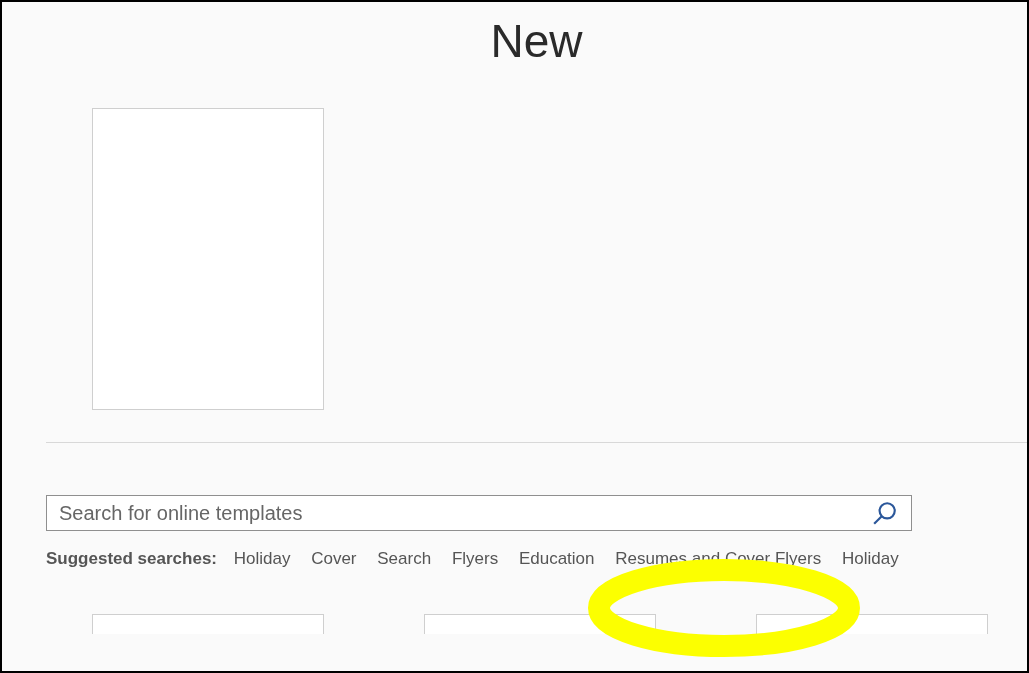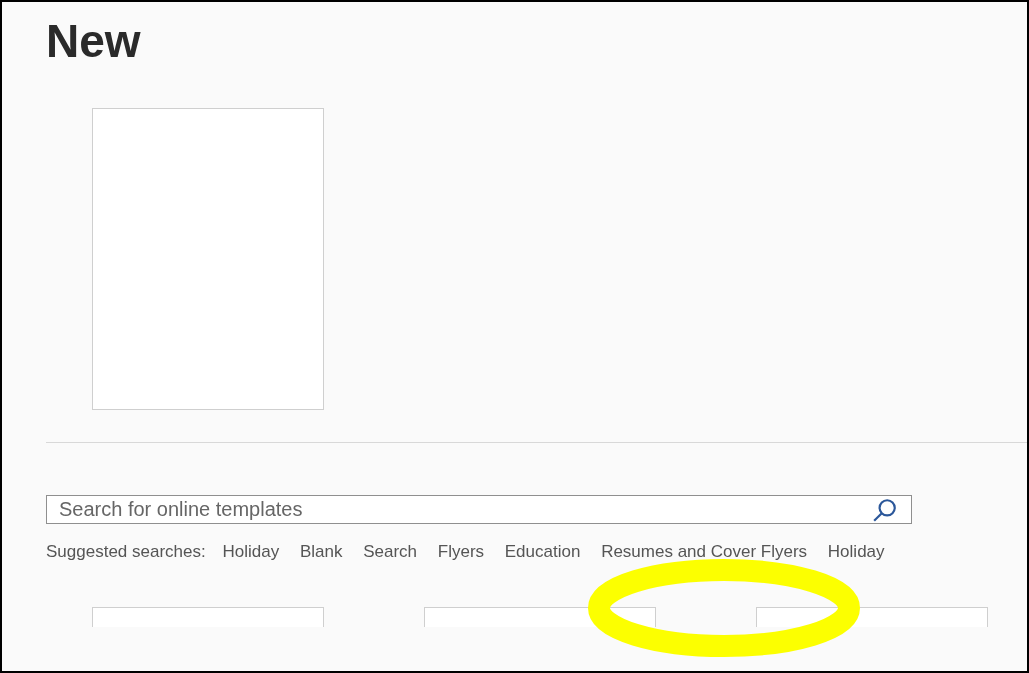--- a/index.html
+++ b/index.html
@@ -11,23 +11,24 @@
       font-family: 'Segoe UI', sans-serif;
       background: #fafafa;
       width: 1029px;
       height: 673px;
       border: 2px solid #000;
       position: relative;
       overflow: hidden;
     }
     .page-title {
       font-size: 46px;
-      font-weight: 700;
+      font-weight: 400;
       color: #2a2a2a;
       margin: 12px 0 0 44px;
+      text-align: center;
     }
     .template-area {
       margin: 40px 0 0 90px;
     }
     .template-item {
       display: inline-block;
       text-align: center;
     }
     .template-thumb {
       width: 232px;
@@ -45,21 +46,21 @@
     }
     .divider {
       margin: 28px 0 0 44px;
       border: none;
       border-top: 1px solid #d8d8d8;
       width: 1000px;
     }
     .search-wrap {
       margin: 52px 0 0 44px;
       width: 866px;
-      height: 29px;
+      height: 36px;
       background: #fff;
       border: 1px solid #8f8f8f;
       display: flex;
       align-items: center;
       padding: 0 12px;
     }
     .search-input {
       flex: 1;
       border: none;
       outline: none;
@@ -80,21 +81,21 @@
       justify-content: center;
       background: none;
       border: none;
     }
     .suggested-row {
       margin: 18px 0 0 44px;
       font-size: 17px;
       color: #555;
     }
     .suggested-label {
-      font-weight: 400;
+      font-weight: 700;
       color: #555;
       margin-right: 12px;
     }
     .suggested-link {
       color: #555;
       margin-right: 16px;
       cursor: pointer;
       display: inline-block;
     }
     .highlight-circle {
@@ -138,21 +139,21 @@
     <svg width="26" height="26" viewBox="0 0 24 24" fill="none" stroke="#2b579a" stroke-width="2">
       <circle cx="14" cy="10" r="7"></circle>
       <line x1="9" y1="15" x2="2" y2="22"></line>
     </svg>
   </button>
 </div>
 
 <div class="suggested-row">
   <span class="suggested-label">Suggested searches:</span>
   <span class="suggested-link">Holiday</span>
-  <span class="suggested-link">Blank</span>
+  <span class="suggested-link">Cover</span>
   <span class="suggested-link">Search</span>
   <span class="suggested-link">Flyers</span>
   <span class="suggested-link">Education</span>
   <span class="suggested-link">Resumes and Cover Flyers</span>
   <span class="suggested-link">Holiday</span>
 </div>
 
 <svg class="highlight-circle" viewBox="0 0 280 100">
   <ellipse cx="140" cy="50" rx="125" ry="38" fill="none" stroke="#fcff00" stroke-width="22" stroke-linecap="round"></ellipse>
 </svg>

